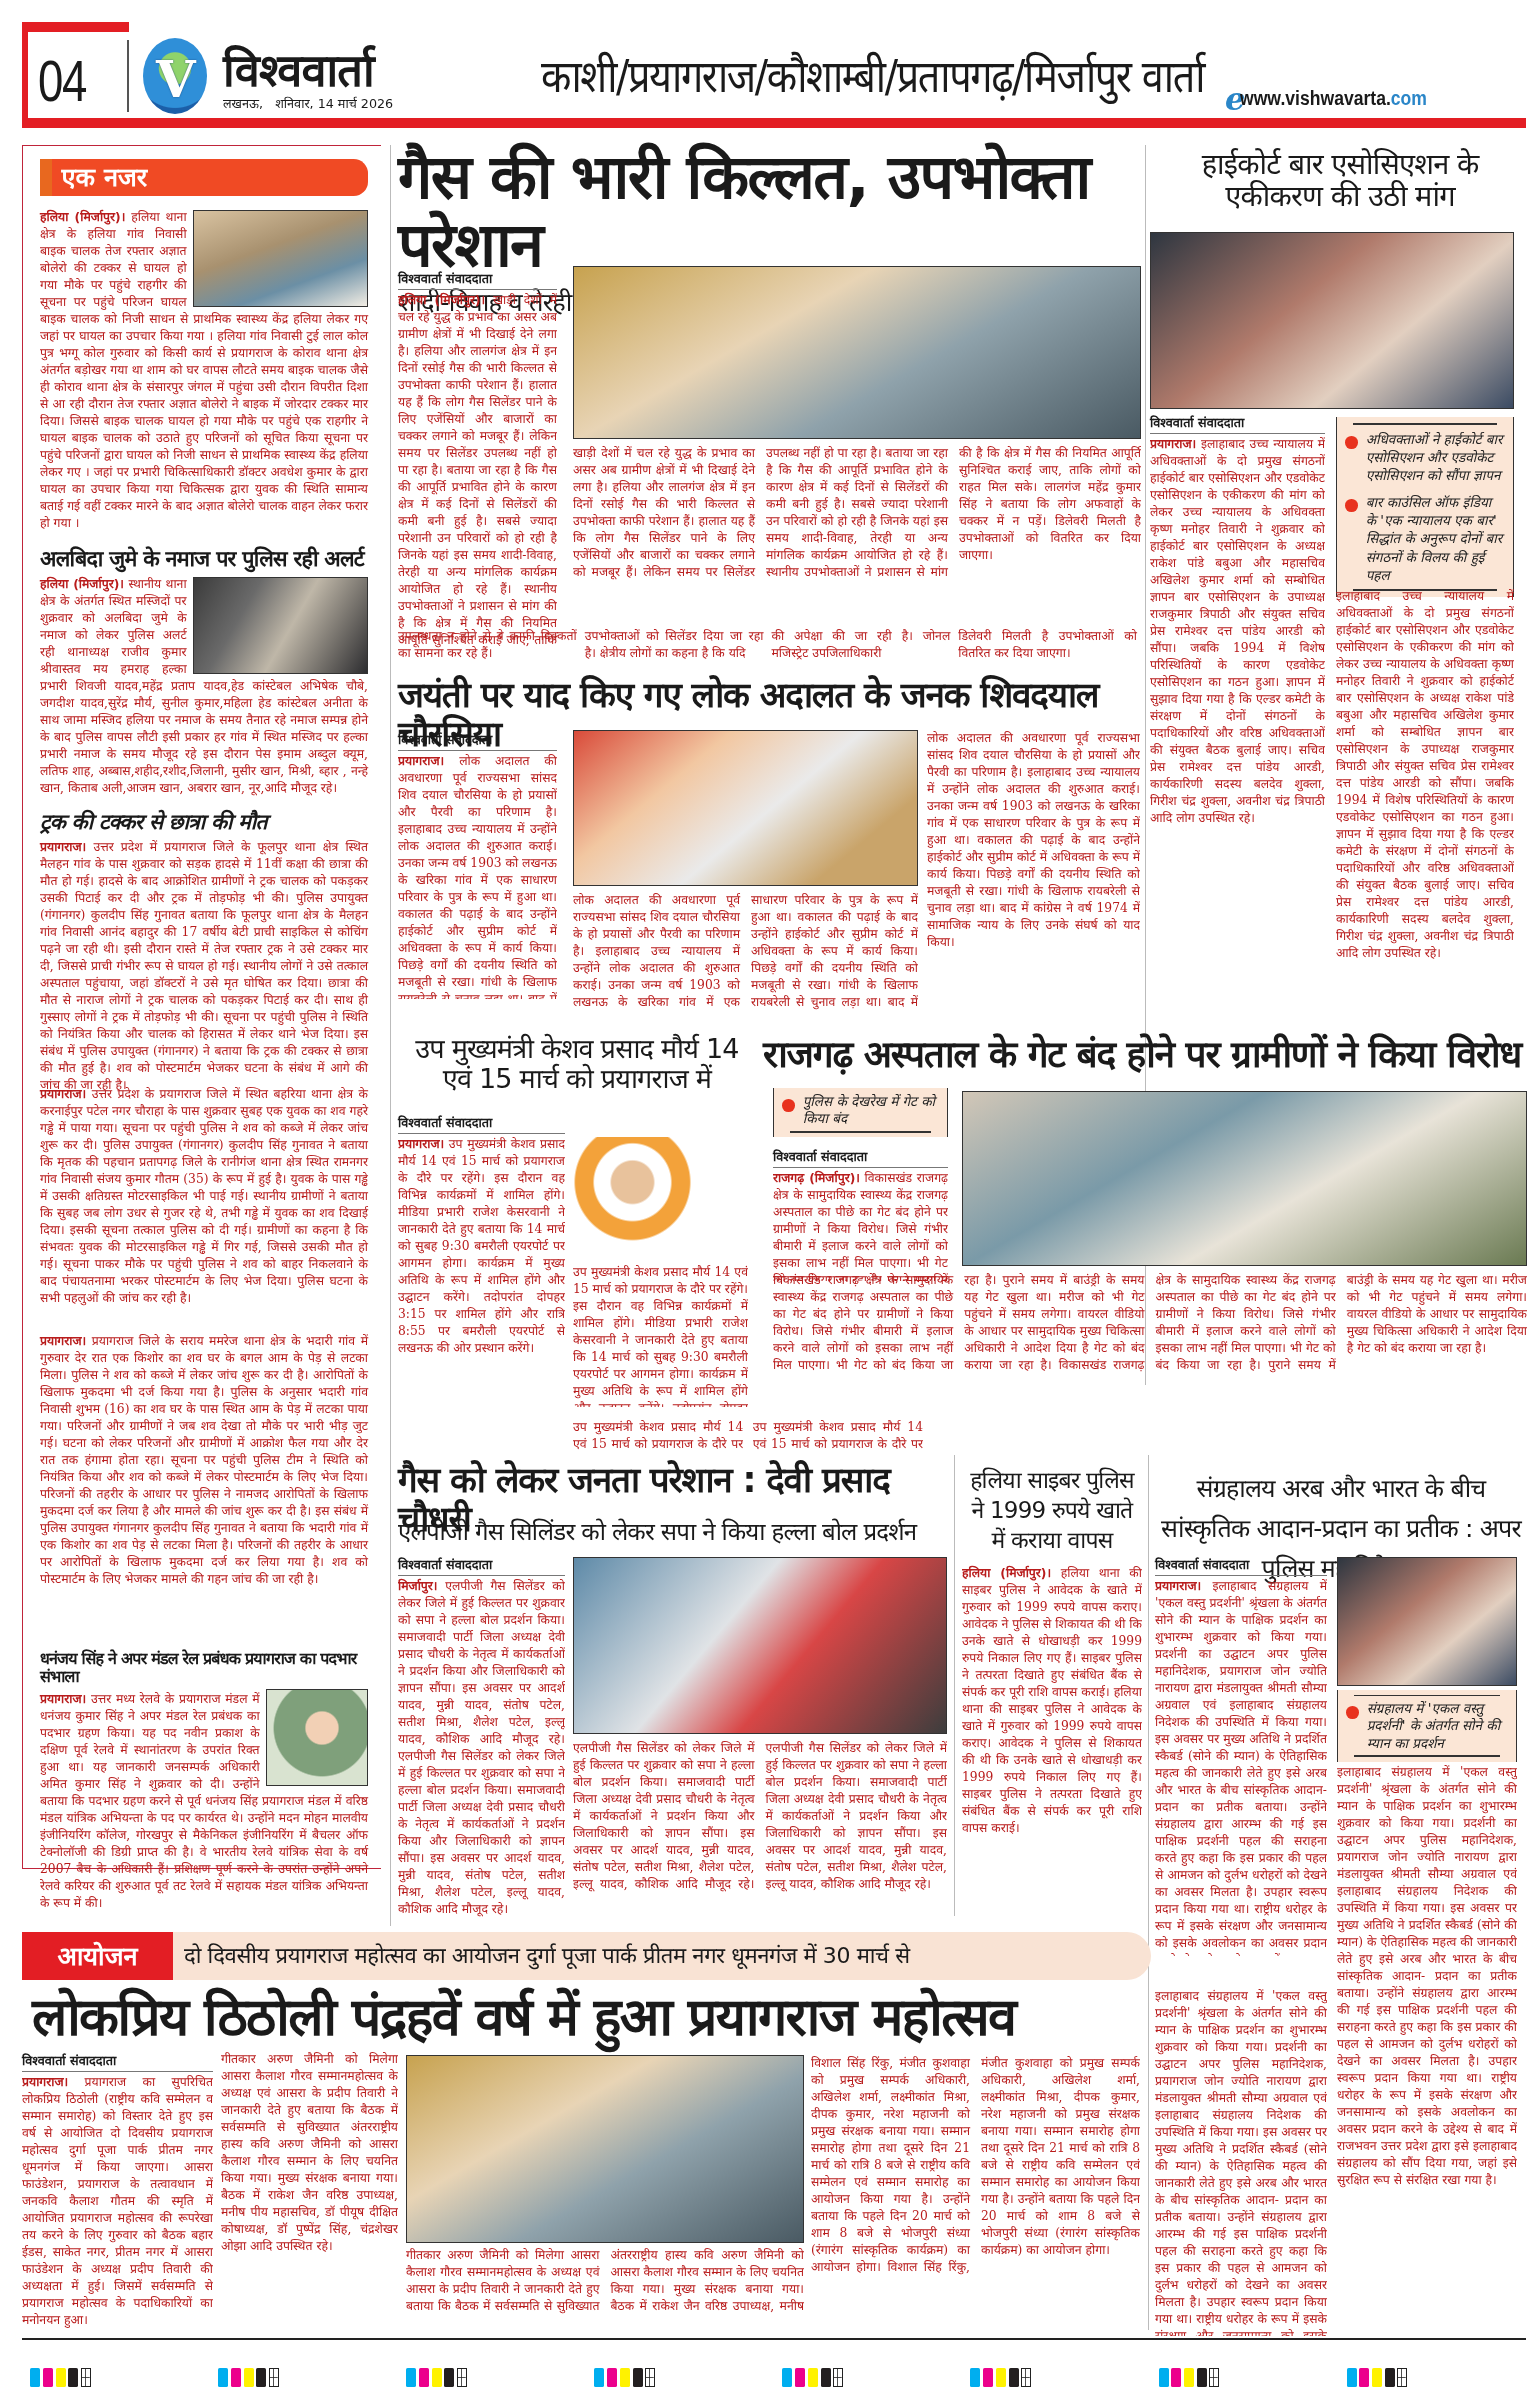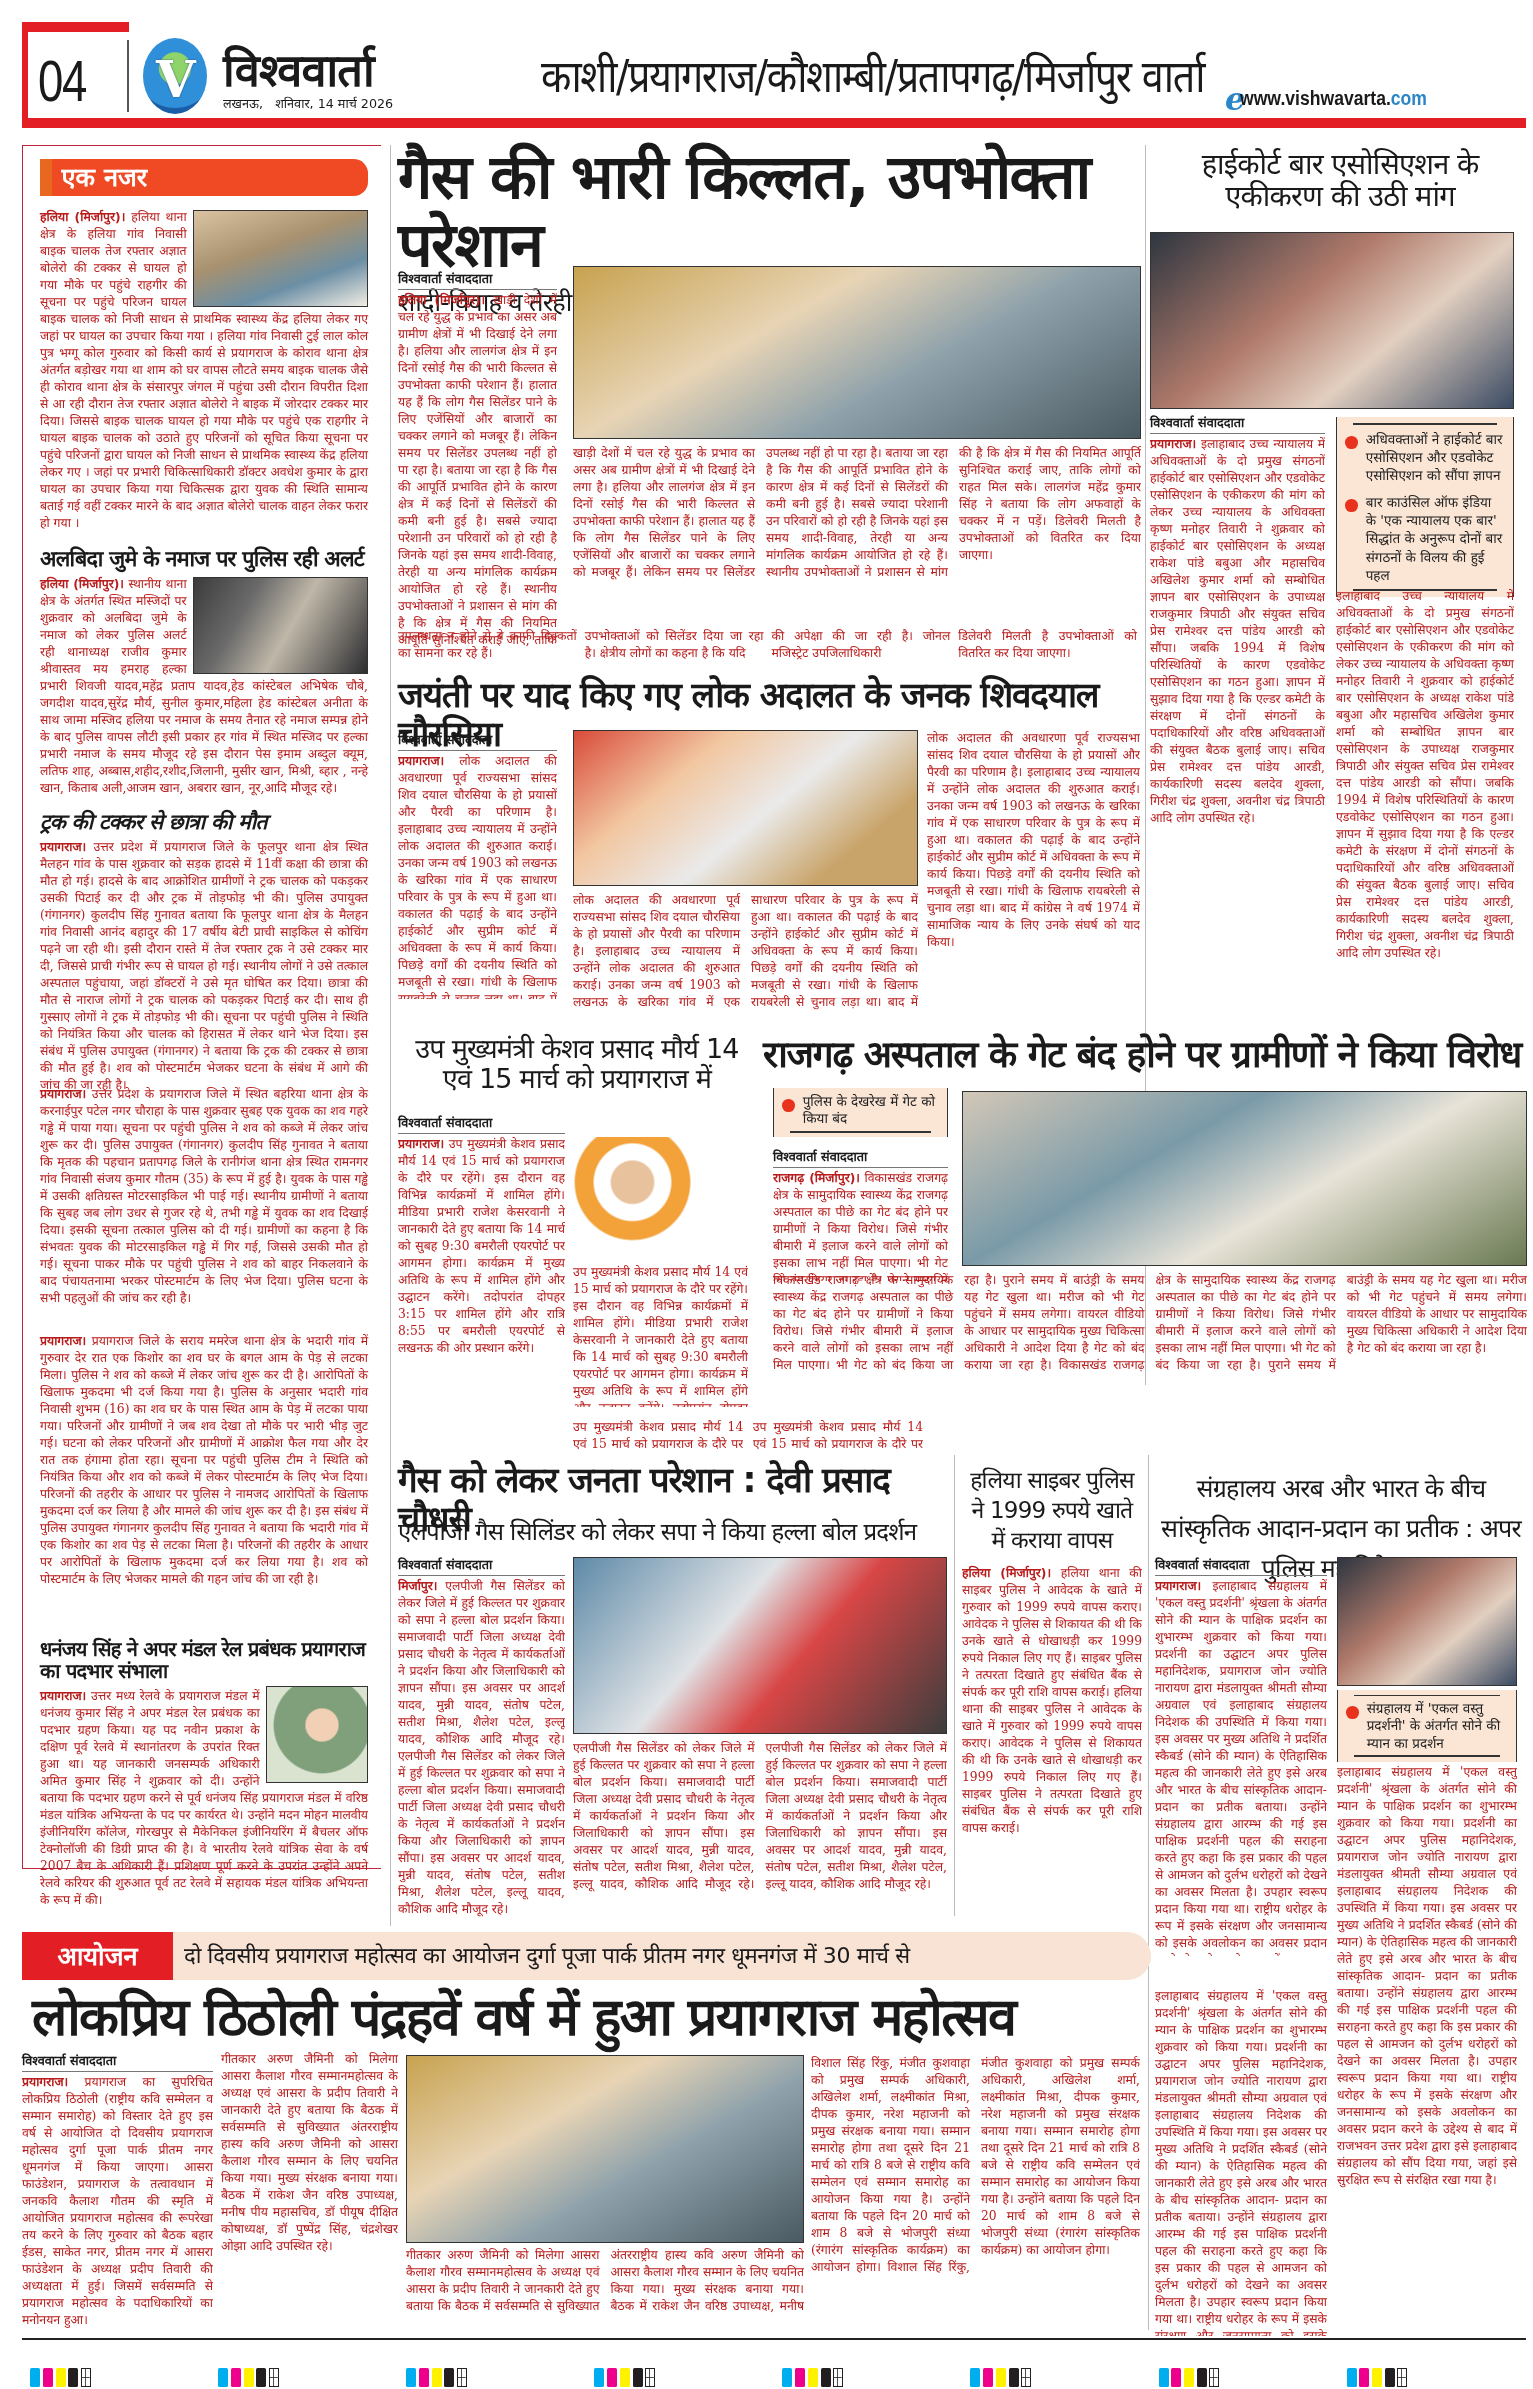--- a/index.html
+++ b/index.html
@@ -34,21 +34,21 @@
   .photo { background: linear-gradient(135deg, #8b7a66, #c9b79d 40%, #5d6f7e 70%, #3a3f47); border: 1.6px solid #333; }
   .photo.p2 { background: linear-gradient(160deg, #d9c3a1, #a8916f 40%, #6b8fa5 70%, #f2ede4); }
   .photo.p3 { background: linear-gradient(120deg, #3b3b3b, #6a6a6a 30%, #bfb7a8 55%, #2d2d30); }
   .photo.p4 { background: linear-gradient(140deg, #d94b3a, #f2c7a1 30%, #eaeaea 55%, #c9a46a 80%); }
   .photo.p5 { background: linear-gradient(150deg, #c7a24f, #e8d4b5 35%, #8fa2ab 60%, #4a5a63); }
   .photo.p6 { background: linear-gradient(130deg, #5e8aa8, #e0e3e6 40%, #d84646 60%, #3d3d3d); }
   .photo.p7 { background: linear-gradient(140deg, #2e3640, #b07a6b 40%, #e2cfc0 65%, #3b4b63); }
   .photo.p8 { background: linear-gradient(150deg, #d2c7b7, #7a9aa8 35%, #e8e3d8 60%, #6a7a52); }
   .photo.p9 { background: radial-gradient(circle at 55% 40%, #f2d0b5 0 20%, #7fa07b 22% 60%, #d9e3d0 62%); }
 
-  .callout { background: #fbe6d6; border-left: 1.6px solid #333; border-right: 1.6px solid #333; padding: 8px 11px; }
+  .callout { background: #fbe6d6; border-left: 1.6px solid #333; border-right: 1.6px solid #333; padding: 8px 11px; font-style: italic; }
   .callout .rule { height: 1.6px; background: #333; margin: 0 8px; }
   .callout .item { display: flex; gap: 8px; font-size: 17.5px; line-height: 24px; font-weight: 500; color: #222; }
   .dot { width: 12.7px; height: 12.7px; border-radius: 50%; background: #e8321e; flex: none; margin-top: 6.4px; }
 
   .aayojan-band { left: 22px; top: 1932px; width: 1129px; height: 48px; background: #f9e3d4; border-radius: 0 24px 24px 0; }
   .aayojan-tag { left: 22px; top: 1932px; width: 151px; height: 48px; background: #e31e24; color: #fff; font-size: 25.4px; font-weight: 700; line-height: 48px; text-align: center; }
   .aayojan-text { left: 184px; top: 1940px; font-size: 22px; line-height: 32px; letter-spacing: -0.4px; }
 
   .reg-bar { top: 2368px; width: 9.5px; height: 19px; border-radius: 1.6px; }
   .reg-line { left: 22px; top: 2338px; width: 1504px; height: 2.4px; background: #222; }
@@ -92,21 +92,21 @@
 
 <div class="abs" style="left:40px; top:1081px; width:328px;">
   <div class="body" style="margin-top:4.8px;"><b>प्रयागराज।</b> <span>उत्तर प्रदेश के प्रयागराज जिले में स्थित बहरिया थाना क्षेत्र के करनाईपुर पटेल नगर चौराहा के पास शुक्रवार सुबह एक युवक का शव गहरे गड्ढे में पाया गया। सूचना पर पहुंची पुलिस ने शव को कब्जे में लेकर जांच शुरू कर दी। पुलिस उपायुक्त (गंगानगर) कुलदीप सिंह गुनावत ने बताया कि मृतक की पहचान प्रतापगढ़ जिले के रानीगंज थाना क्षेत्र स्थित रामनगर गांव निवासी संजय कुमार गौतम (35) के रूप में हुई है। युवक के पास गड्ढे में उसकी क्षतिग्रस्त मोटरसाइकिल भी पाई गई। स्थानीय ग्रामीणों ने बताया कि सुबह जब लोग उधर से गुजर रहे थे, तभी गड्ढे में युवक का शव दिखाई दिया। इसकी सूचना तत्काल पुलिस को दी गई। ग्रामीणों का कहना है कि संभवतः युवक की मोटरसाइकिल गड्ढे में गिर गई, जिससे उसकी मौत हो गई। सूचना पाकर मौके पर पहुंची पुलिस ने शव को बाहर निकलवाने के बाद पंचायतनामा भरकर पोस्टमार्टम के लिए भेज दिया। पुलिस घटना के सभी पहलुओं की जांच कर रही है।</span></div>
 </div>
 
 <div class="abs" style="left:40px; top:1320px; width:328px;">
   <div class="body" style="margin-top:12.7px;"><b>प्रयागराज।</b> <span>प्रयागराज जिले के सराय ममरेज थाना क्षेत्र के भदारी गांव में गुरुवार देर रात एक किशोर का शव घर के बगल आम के पेड़ से लटका मिला। पुलिस ने शव को कब्जे में लेकर जांच शुरू कर दी है। आरोपितों के खिलाफ मुकदमा भी दर्ज किया गया है। पुलिस के अनुसार भदारी गांव निवासी शुभम (16) का शव घर के पास स्थित आम के पेड़ में लटका पाया गया। परिजनों और ग्रामीणों ने जब शव देखा तो मौके पर भारी भीड़ जुट गई। घटना को लेकर परिजनों और ग्रामीणों में आक्रोश फैल गया और देर रात तक हंगामा होता रहा। सूचना पर पहुंची पुलिस टीम ने स्थिति को नियंत्रित किया और शव को कब्जे में लेकर पोस्टमार्टम के लिए भेज दिया। परिजनों की तहरीर के आधार पर पुलिस ने नामजद आरोपितों के खिलाफ मुकदमा दर्ज कर लिया है और मामले की जांच शुरू कर दी है। इस संबंध में पुलिस उपायुक्त गंगानगर कुलदीप सिंह गुनावत ने बताया कि भदारी गांव में एक किशोर का शव पेड़ से लटका मिला है। परिजनों की तहरीर के आधार पर आरोपितों के खिलाफ मुकदमा दर्ज कर लिया गया है। शव को पोस्टमार्टम के लिए भेजकर मामले की गहन जांच की जा रही है।</span></div>
 </div>
 
 <div class="abs" style="left:40px; top:1638px; width:328px;">
-  <div class="hl" style="font-size:20px;">धनंजय सिंह ने अपर मंडल रेल प्रबंधक प्रयागराज का पदभार संभाला</div>
+  <div class="hl" style="font-size:16px;margin-top:12px;">धनंजय सिंह ने अपर मंडल रेल प्रबंधक प्रयागराज का पदभार संभाला</div>
   <div class="photo p9" style="float:right; width:102px; height:97px; margin:3.2px 0 3.2px 6.4px;"></div>
   <div class="body" style="margin-top:4.8px;"><b>प्रयागराज।</b> <span>उत्तर मध्य रेलवे के प्रयागराज मंडल में धनंजय कुमार सिंह ने अपर मंडल रेल प्रबंधक का पदभार ग्रहण किया। यह पद नवीन प्रकाश के दक्षिण पूर्व रेलवे में स्थानांतरण के उपरांत रिक्त हुआ था। यह जानकारी जनसम्पर्क अधिकारी अमित कुमार सिंह ने शुक्रवार को दी। उन्होंने बताया कि पदभार ग्रहण करने से पूर्व धनंजय सिंह प्रयागराज मंडल में वरिष्ठ मंडल यांत्रिक अभियन्ता के पद पर कार्यरत थे। उन्होंने मदन मोहन मालवीय इंजीनियरिंग कॉलेज, गोरखपुर से मैकेनिकल इंजीनियरिंग में बैचलर ऑफ टेक्नोलॉजी की डिग्री प्राप्त की है। वे भारतीय रेलवे यांत्रिक सेवा के वर्ष 2007 बैच के अधिकारी हैं। प्रशिक्षण पूर्ण करने के उपरांत उन्होंने अपने रेलवे करियर की शुरुआत पूर्व तट रेलवे में सहायक मंडल यांत्रिक अभियन्ता के रूप में की।</span></div>
 </div>
 
 <div class="abs vline" style="left:390px; top:145px; height:1781px;"></div>
 <div class="abs vline" style="left:1145px; top:145px; height:1240px;"></div>
 
 <div class="abs" style="left:398px; top:143px; width:739px;">
   <div class="hl" style="font-size:61px; letter-spacing:-1.6px;">गैस की भारी किल्लत, उपभोक्ता परेशान</div>
   <div style="font-size:25.4px; margin-top:4.8px; letter-spacing:-0.8px;">शादी-विवाह व तेरही जैसे कार्यक्रमों के बीच गैस सिलेंडर के लिए भटक रहे लोग</div>

